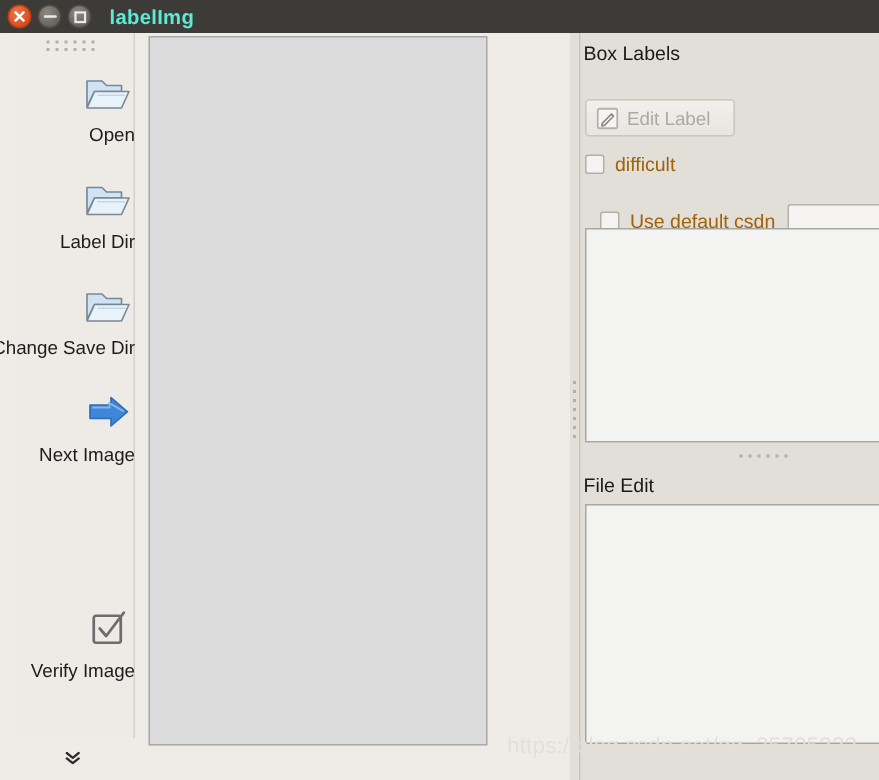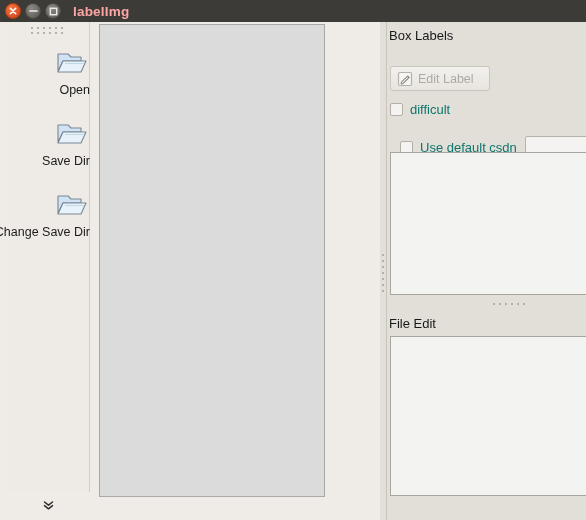--- a/index.html
+++ b/index.html
@@ -37,21 +37,21 @@
   .wctl-close {
     background: radial-gradient(circle at 38% 32%, #f07746 0%, #e2552a 55%, #c33f18 100%);
     border: 1px solid #b8400f;
   }
   .wctl-min, .wctl-max {
     background: radial-gradient(circle at 38% 32%, #8d8a85 0%, #6f6c67 55%, #57544f 100%);
     border: 1px solid #4e4b46;
   }
   .wctl svg { display: block; }
   .title-text {
-    color: #fca5a5;
+    color: #5eead4;
     font-size: 13.5px;
     font-weight: bold;
     margin-left: 12px;
     letter-spacing: 0.2px;
     white-space: nowrap;
   }
 
   
   .toolbar {
     position: absolute; left: 0; top: 22px;
@@ -192,21 +192,21 @@
   .chk-box {
     width: 13px; height: 13px;
     background: #f4f3f1;
     border: 1px solid #b3aea6;
     border-radius: 2px;
     box-sizing: border-box;
     flex: 0 0 13px;
   }
   .chk-text {
     font-size: 13px;
-    color: #0f766e;
+    color: #a16207;
     margin-left: 7px;
     white-space: nowrap;
     text-align: center;
   }
 
   .default-input {
     position: absolute; left: 137px; top: 114px;
     width: 115px; height: 24px;
     background: #f4f3f1;
     border: 1px solid #b6b1a9;
@@ -329,36 +329,54 @@
     </div>
 
     <div class="tb-item" style="top:93px;">
       <div class="tb-icon">
         <svg width="36" height="30" viewBox="0 0 36 30">
           <path d="M4 7 L14 7 L17 10 L27 10 L27 14 L9 14 L4 24 Z" fill="#cfe3f4" stroke="#7a8894" stroke-width="1.1" stroke-linejoin="round"></path>
           <path d="M9 14 L32 14 L27 25 L4 25 Z" fill="#e8f2fb" stroke="#7a8894" stroke-width="1.1" stroke-linejoin="round"></path>
           <path d="M11 16.5 L29.5 16.5" stroke="#c3d6e6" stroke-width="1"></path>
         </svg>
       </div>
-      <div class="tb-label">Save Dir</div>
+      <div class="tb-label">Label Dir</div>
     </div>
 
     <div class="tb-item" style="top:164px;">
       <div class="tb-icon">
         <svg width="36" height="30" viewBox="0 0 36 30">
           <path d="M4 7 L14 7 L17 10 L27 10 L27 14 L9 14 L4 24 Z" fill="#cfe3f4" stroke="#7a8894" stroke-width="1.1" stroke-linejoin="round"></path>
           <path d="M9 14 L32 14 L27 25 L4 25 Z" fill="#e8f2fb" stroke="#7a8894" stroke-width="1.1" stroke-linejoin="round"></path>
           <path d="M11 16.5 L29.5 16.5" stroke="#c3d6e6" stroke-width="1"></path>
         </svg>
       </div>
       <div class="tb-label">Change Save Dir</div>
     </div>
 
-
-
+    <div class="tb-item" style="top:235px;">
+      <div class="tb-icon">
+        <svg width="34" height="30" viewBox="0 0 34 30">
+          <path d="M5 10 L19 10 L19 5 L30 14.5 L19 24 L19 19 L5 19 Z" fill="#3f86d8" stroke="#2f6cb5" stroke-width="1.1" stroke-linejoin="round"></path>
+          <path d="M6.5 11.6 L18 11.6 L18 8.8 L27.5 14.2" fill="none" stroke="#85b6e8" stroke-width="1.3"></path>
+        </svg>
+      </div>
+      <div class="tb-label">Next Image</div>
+    </div>
+
+
+    <div class="tb-item" style="top:379px;">
+      <div class="tb-icon">
+        <svg width="28" height="28" viewBox="0 0 28 28">
+          <rect x="4.5" y="5.5" width="18" height="18" rx="1.5" fill="none" stroke="#6d6d6d" stroke-width="1.8"></rect>
+          <path d="M8.5 14 L12.8 19 L24.5 3.5" fill="none" stroke="#6d6d6d" stroke-width="1.9" stroke-linecap="round" stroke-linejoin="round"></path>
+        </svg>
+      </div>
+      <div class="tb-label">Verify Image</div>
+    </div>
 
     <div class="tb-overflow">
       <svg width="13" height="11" viewBox="0 0 13 11">
         <path d="M2.5 2 L6.5 5.2 L10.5 2" fill="none" stroke="#2d2d2d" stroke-width="1.5" stroke-linecap="round" stroke-linejoin="round"></path>
         <path d="M2.5 5.6 L6.5 8.8 L10.5 5.6" fill="none" stroke="#2d2d2d" stroke-width="1.5" stroke-linecap="round" stroke-linejoin="round"></path>
       </svg>
     </div>
   </div>
 
   <div class="canvas-wrap">
@@ -423,14 +441,15 @@
             <rect x="0.8" y="0.8" width="7.4" height="7.4" fill="none" stroke="#8e8a84" stroke-width="1"></rect>
             <rect x="2.6" y="2.6" width="3.8" height="3.8" fill="none" stroke="#8e8a84" stroke-width="1"></rect>
           </svg>
         </div>
         <div class="file-listbox"></div>
       </div>
 
     </div>
   </div>
 
+  <div class="watermark">https://blog.csdn.net/qq_35705332</div>
 
 </div>
 
 </body></html>

